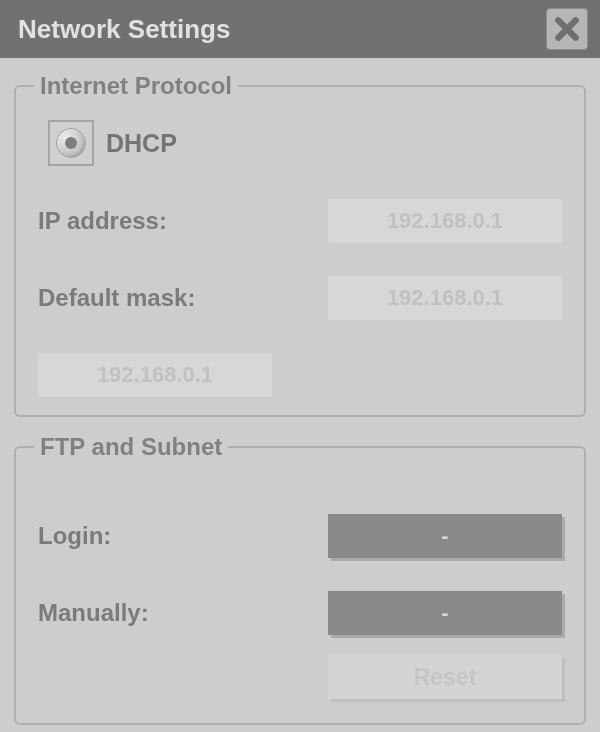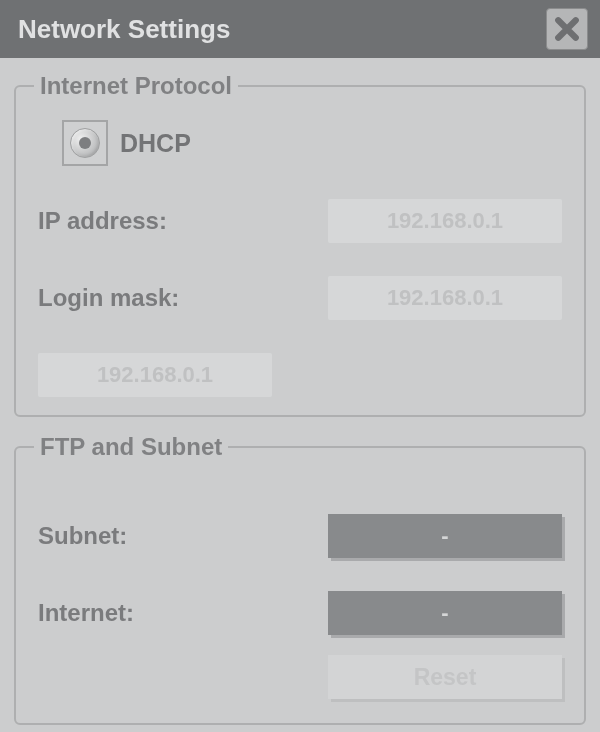--- a/index.html
+++ b/index.html
@@ -58,21 +58,21 @@
       color: #808183;
       font-size: 24px;
       font-weight: bold;
       padding: 0 6px;
       margin-left: -4px;
     }
     .radio-row {
       display: flex;
       gap: 70px;
       margin-bottom: 20px;
-      margin-left: 24px;
+      margin-left: 10px;
     }
     .radio-group {
       display: flex;
       align-items: center;
       gap: 12px;
     }
     .radio-outer {
       width: 46px;
       height: 46px;
       border: 2px solid #a4a5a6;
@@ -208,39 +208,39 @@
         <div class="radio-label">DHCP</div>
       </div>
     </div>
 
     <div class="field-row">
       <div class="field-label">IP address:</div>
       <div class="disabled-input">192.168.0.1</div>
     </div>
 
     <div class="field-row">
-      <div class="field-label">Login mask:</div>
+      <div class="field-label">Default mask:</div>
       <div class="disabled-input">192.168.0.1</div>
     </div>
 
     <div class="field-row">
       <div class="disabled-input">192.168.0.1</div>
     </div>
   </fieldset>
 
   <fieldset class="ftp-fieldset">
     <legend>FTP and Subnet</legend>
 
     <div class="field-row">
-      <div class="field-label">Subnet:</div>
+      <div class="field-label">Login:</div>
       <div class="dark-field">-</div>
     </div>
 
     <div class="field-row">
-      <div class="field-label">Internet:</div>
+      <div class="field-label">Manually:</div>
       <div class="dark-field">-</div>
     </div>
 
     <div class="reset-row">
       <div class="reset-btn">Reset</div>
     </div>
   </fieldset>
 
 </div>
 

